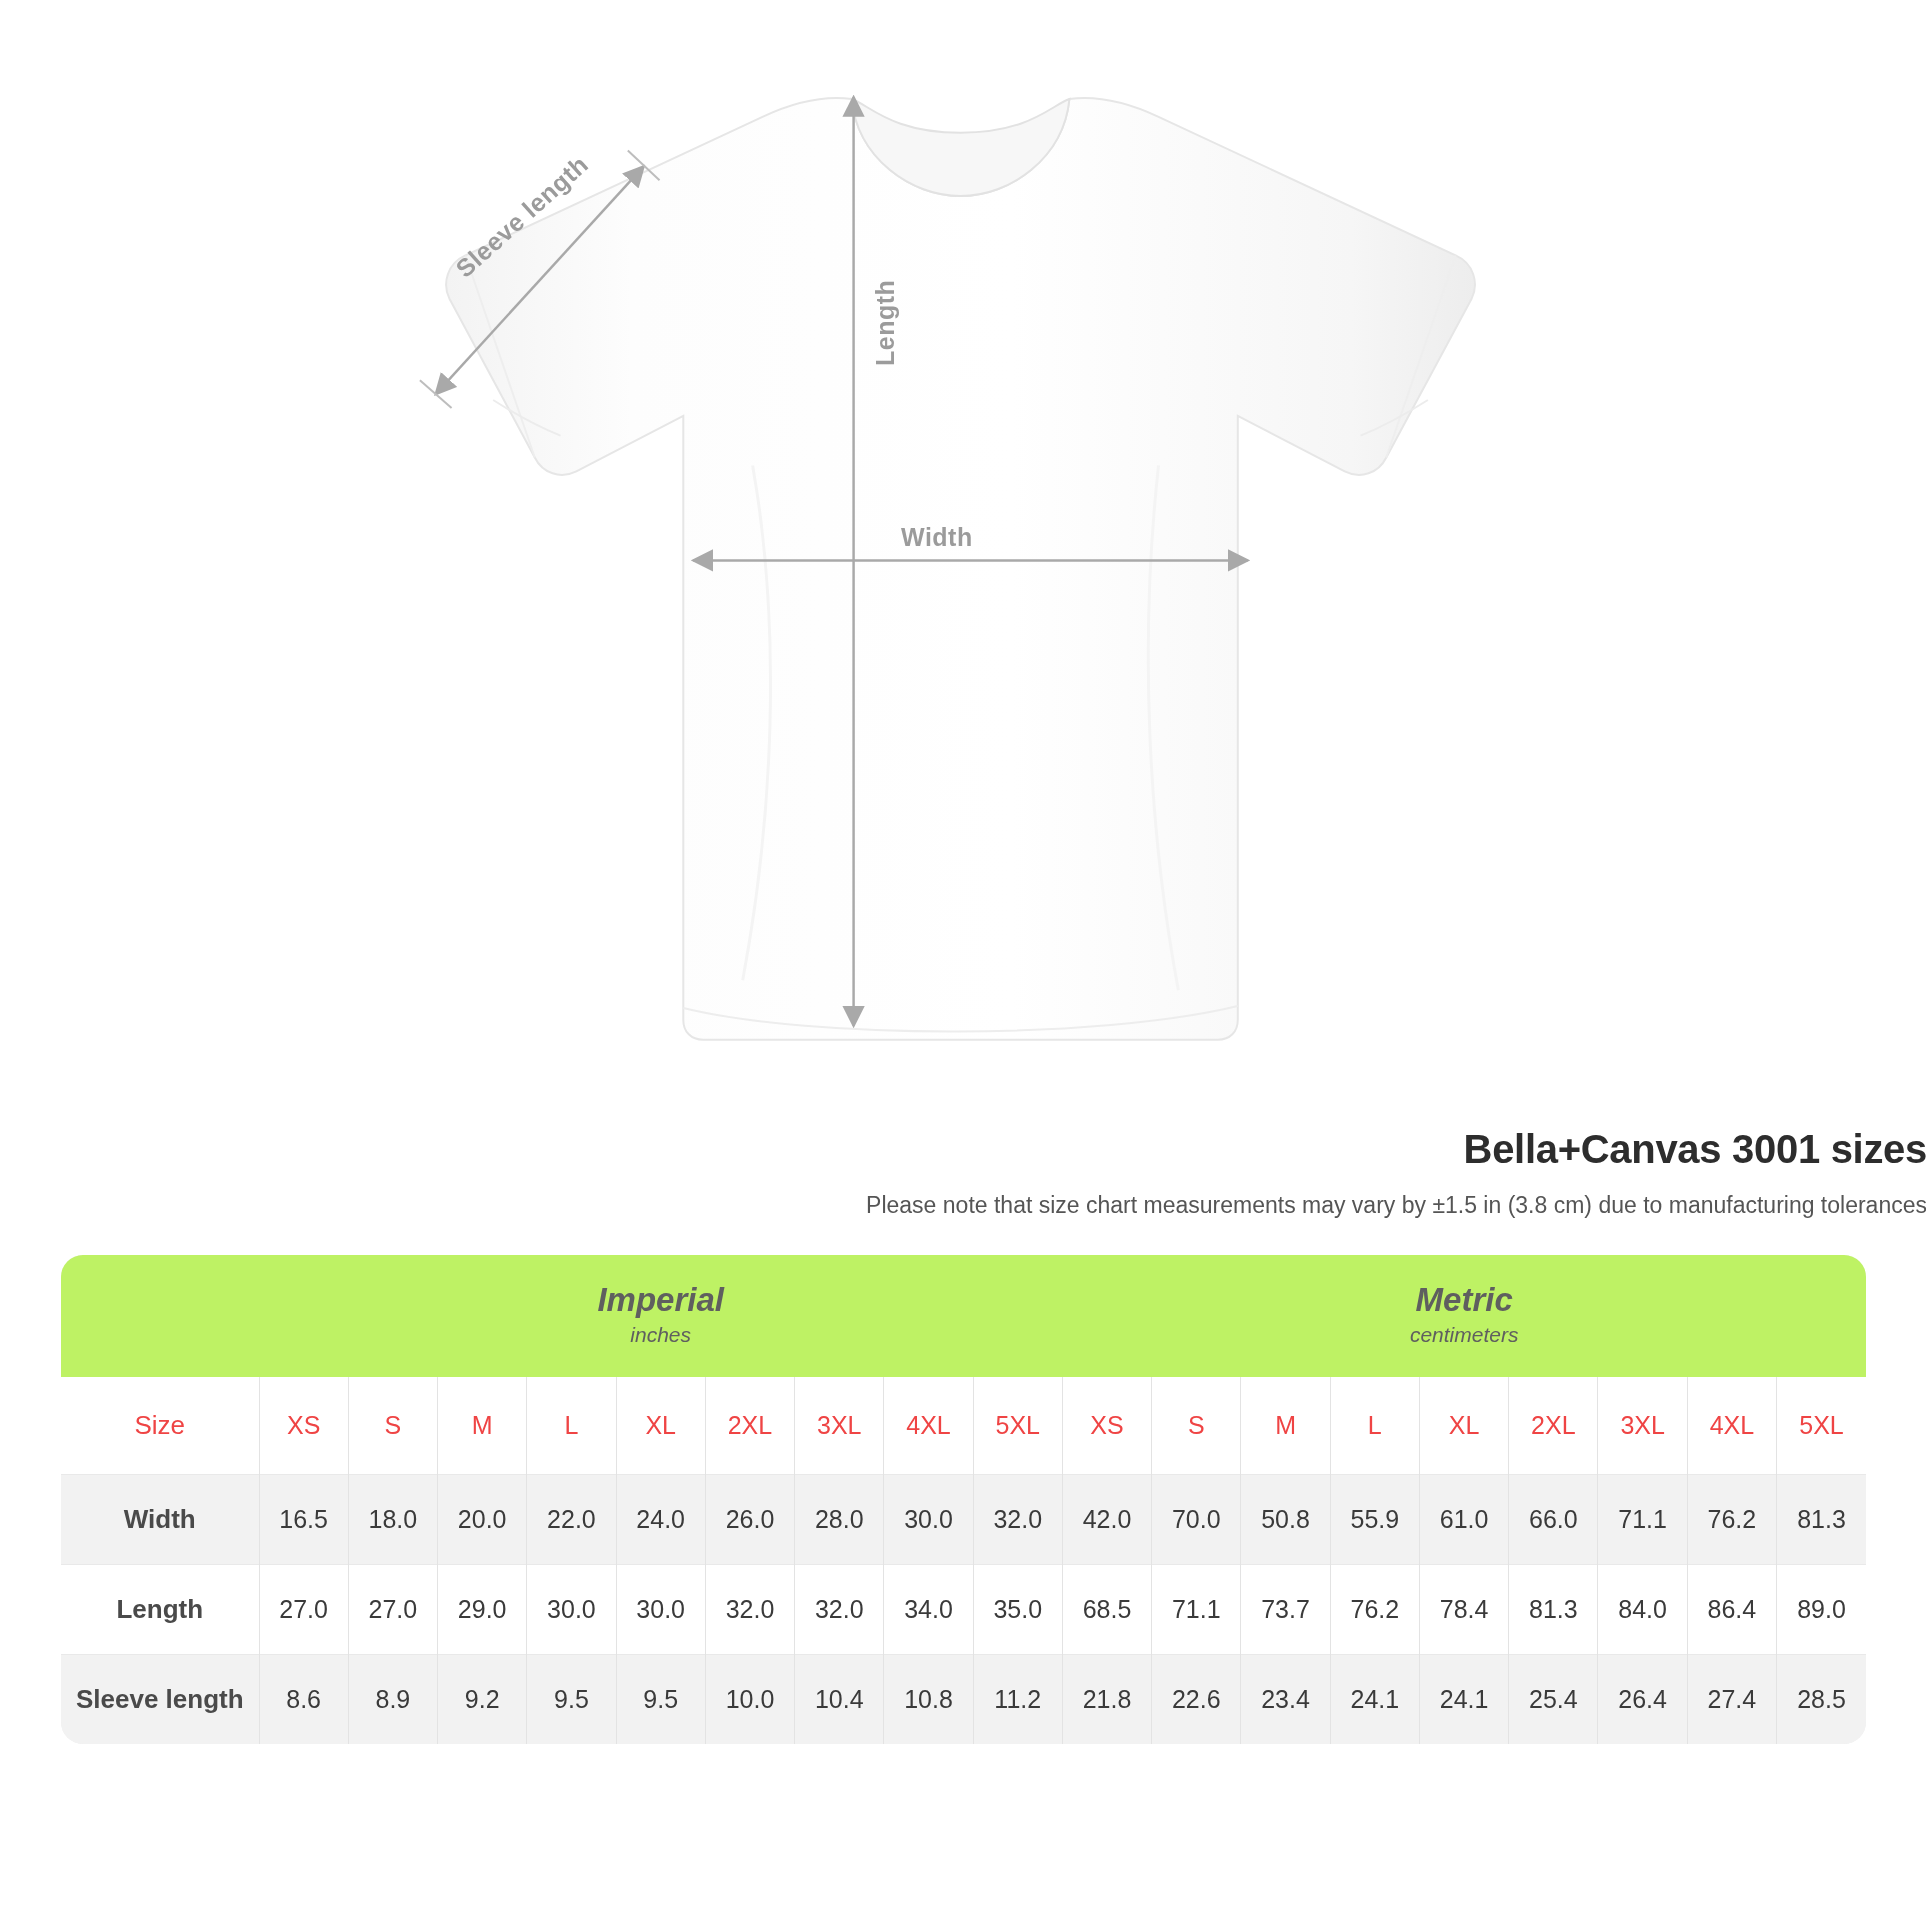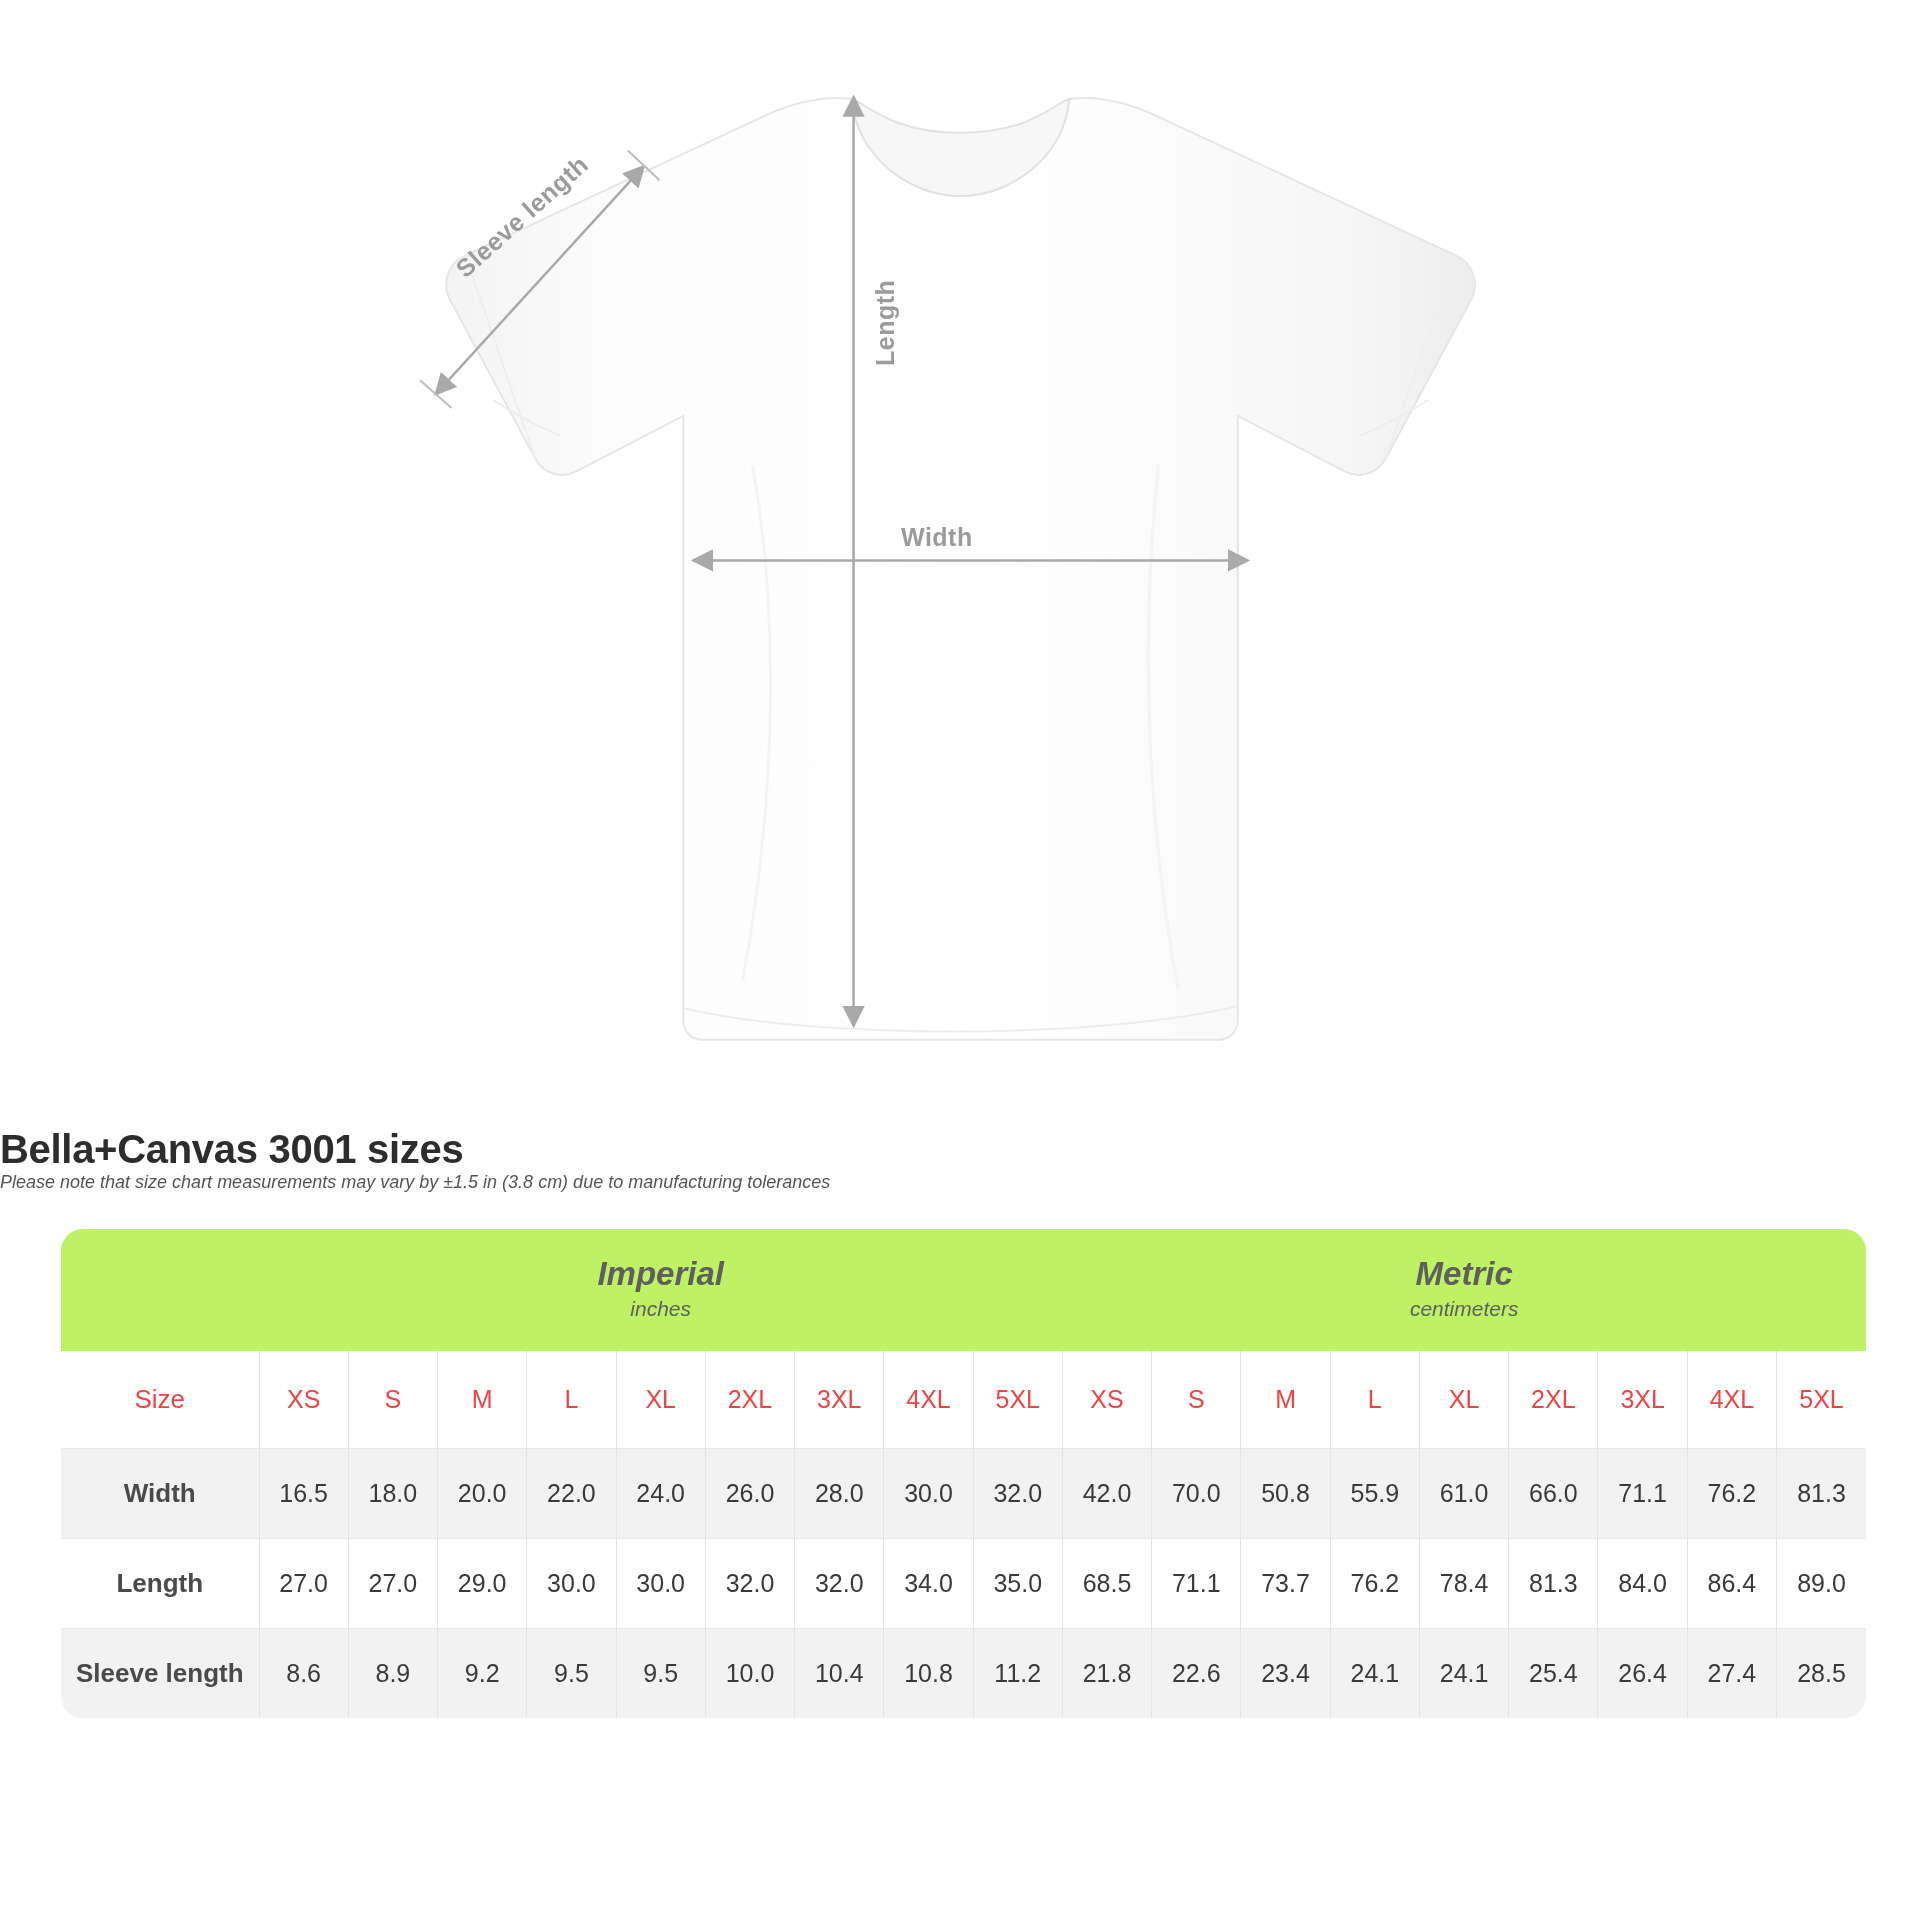--- a/index.html
+++ b/index.html
@@ -52,32 +52,32 @@
     transform: rotate(-90deg);
     transform-origin: left top;
   }
   .lbl-width {
     left: 901px;
     top: 523px;
   }
 
   
   .title-block {
-    text-align: left;
+    text-align: right;
     margin-top: 18px;
   }
   .chart-title {
     font-size: 40px;
     font-weight: bold;
     color: #2d2d2d;
     letter-spacing: -0.3px;
   }
   .chart-note {
-    font-size: 18px;
-    font-style: italic;
+    margin-top: 20px;
+    font-size: 23px;
     color: #555555;
   }
 
   
   .table-wrap {
     margin: 36px 61px 0 61px;
     border-radius: 22px;
     overflow: hidden;
     background: #ededed;
   }

